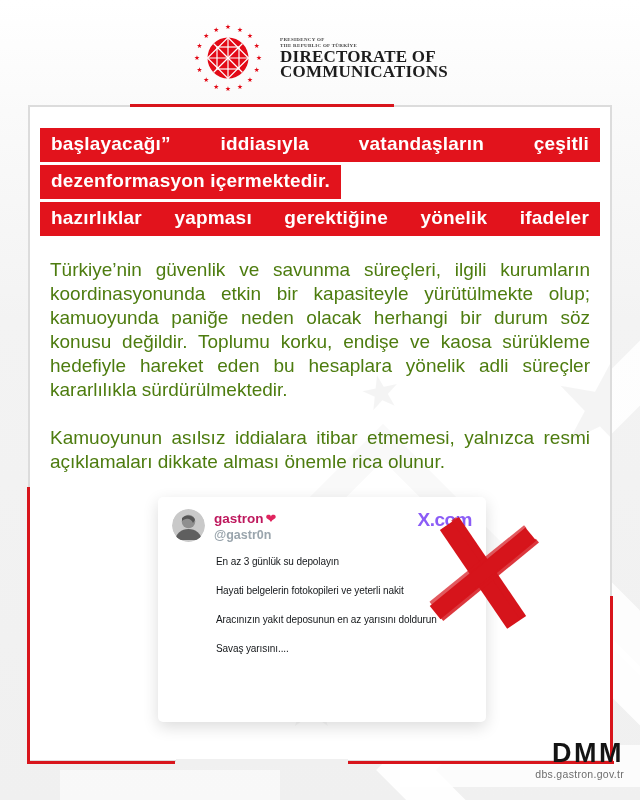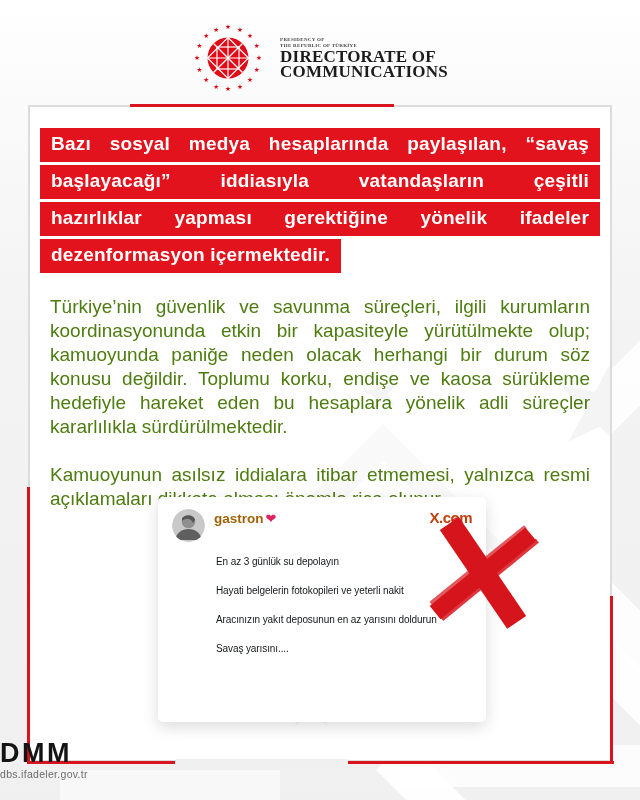--- a/index.html
+++ b/index.html
@@ -68,32 +68,32 @@
   
   .tweet {
     position:absolute; left:128px; top:390px; width:328px; height:225px;
     background:#ffffff; border-radius:5px; z-index:1;
     box-shadow:0 5px 16px rgba(0,0,0,.14);
     padding:12px 14px;
   }
   .tweet-head { display:flex; align-items:flex-start; }
   .avatar { width:33px; height:33px; border-radius:50%; overflow:hidden; flex:0 0 auto; }
   .tw-names { margin-left:9px; flex:1; }
-  .tw-name { font-size:13.5px; font-weight:bold; color:#a16207; }
+  .tw-name { font-size:13.5px; font-weight:bold; color:#be185d; }
   .tw-heart { color:#e0245e; font-size:13px; margin-left:2px; }
   .tw-handle { font-size:12.5px; color:#9aa5ad; font-weight:bold; margin-top:1px; }
-  .tw-platform { font-size:15px; font-weight:900; color:#c2410c; letter-spacing:-.5px; }
+  .tw-platform { font-size:19px; font-weight:900; color:#8b5cf6; letter-spacing:-.5px; }
   .tw-body { margin-top:14px; }
   .tw-line { font-size:10px; font-weight:normal; color:#14171a; margin-bottom:18px; letter-spacing:-.1px;padding-left:44px; }
 
   
   .xmark { position:absolute; left:424px; top:512px; width:120px; height:122px; z-index:3; }
 
   
-  .footer { position:absolute; left:0; right:8px; top:740px; text-align:left; z-index:3; }
+  .footer { position:absolute; left:0; right:16px; top:740px; text-align:right; z-index:3; }
   .dmm { font-size:27px; font-weight:900; letter-spacing:2.5px; color:#141414; line-height:27px; }
   .dmm-url { font-size:10.5px; color:#6d6d6d; margin-top:1px; letter-spacing:.3px; }
 </style>
 </head>
 <body>
 
 <div class="bg-shape chev-a"></div>
 <div class="bg-shape chev-b"></div>
 <div class="bg-shape diamond"></div>
 <div class="bg-shape hbar"></div>
@@ -140,43 +140,43 @@
 </div>
 
 <div class="card">
   <div class="card-inner">
     <span class="wm-star wm1">★</span>
     <span class="wm-star wm2">★</span>
     <span class="wm-star wm3">★</span>
     <div class="wm-chev"></div>
 
     <div class="headline">
-      <div class="hl-line">Bazı sosyal medya hesaplarında paylaşılan, “savaş</div>
       <div class="hl-line">başlayacağı” iddiasıyla vatandaşların çeşitli</div>
+      <div class="hl-line last">dezenformasyon içermektedir.</div>
       <div class="hl-line">hazırlıklar yapması gerektiğine yönelik ifadeler</div>
-      <div class="hl-line last">dezenformasyon içermektedir.</div>
     </div>
 
     <p class="bodytext">Türkiye’nin güvenlik ve savunma süreçleri, ilgili kurumların koordinasyonunda etkin bir kapasiteyle yürütülmekte olup; kamuoyunda paniğe neden olacak herhangi bir durum söz konusu değildir. Toplumu korku, endişe ve kaosa sürükleme hedefiyle hareket eden bu hesaplara yönelik adli süreçler kararlılıkla sürdürülmektedir.</p>
     <p class="bodytext second">Kamuoyunun asılsız iddialara itibar etmemesi, yalnızca resmi açıklamaları dikkate alması önemle rica olunur.</p>
 
     <div class="tweet">
       <div class="tweet-head">
         <div class="avatar">
           <svg viewBox="0 0 33 33" width="33" height="33">
             <circle cx="16.5" cy="16.5" r="16.5" fill="#c9c9c9"></circle>
             <circle cx="16.5" cy="12.5" r="6.8" fill="#8f8f8f"></circle>
             <path d="M3.5 31 a13 11 0 0 1 26 0 Z" fill="#5f5f5f"></path>
             <path d="M10 9 a7 5 0 0 1 13 2 l-2 3 a6.5 6.5 0 0 0 -11 -2 Z" fill="#555555"></path>
           </svg>
         </div>
         <div class="tw-names">
           <div>
             <span class="tw-name">gastron</span><span class="tw-heart">❤</span>
           </div>
+          <div class="tw-handle">@gastr0n</div>
         </div>
         <div class="tw-platform">X.com</div>
       </div>
       <div class="tw-body">
         <div class="tw-line">En az 3 günlük su depolayın</div>
         <div class="tw-line">Hayati belgelerin fotokopileri ve yeterli nakit</div>
         <div class="tw-line">Aracınızın yakıt deposunun en az yarısını doldurun</div>
         <div class="tw-line">Savaş yarısını....</div>
       </div>
     </div>
@@ -195,14 +195,14 @@
 
 <div class="accent acc-top"></div>
 <div class="accent acc-left"></div>
 <div class="border-gap"></div>
 <div class="accent acc-bot1"></div>
 <div class="accent acc-bot2"></div>
 <div class="accent acc-right"></div>
 
 <div class="footer">
   <div class="dmm">DMM</div>
-  <div class="dmm-url">dbs.ifadeler.gov.tr</div>
+  <div class="dmm-url">dbs.gastron.gov.tr</div>
 </div>
 
 </body></html>

